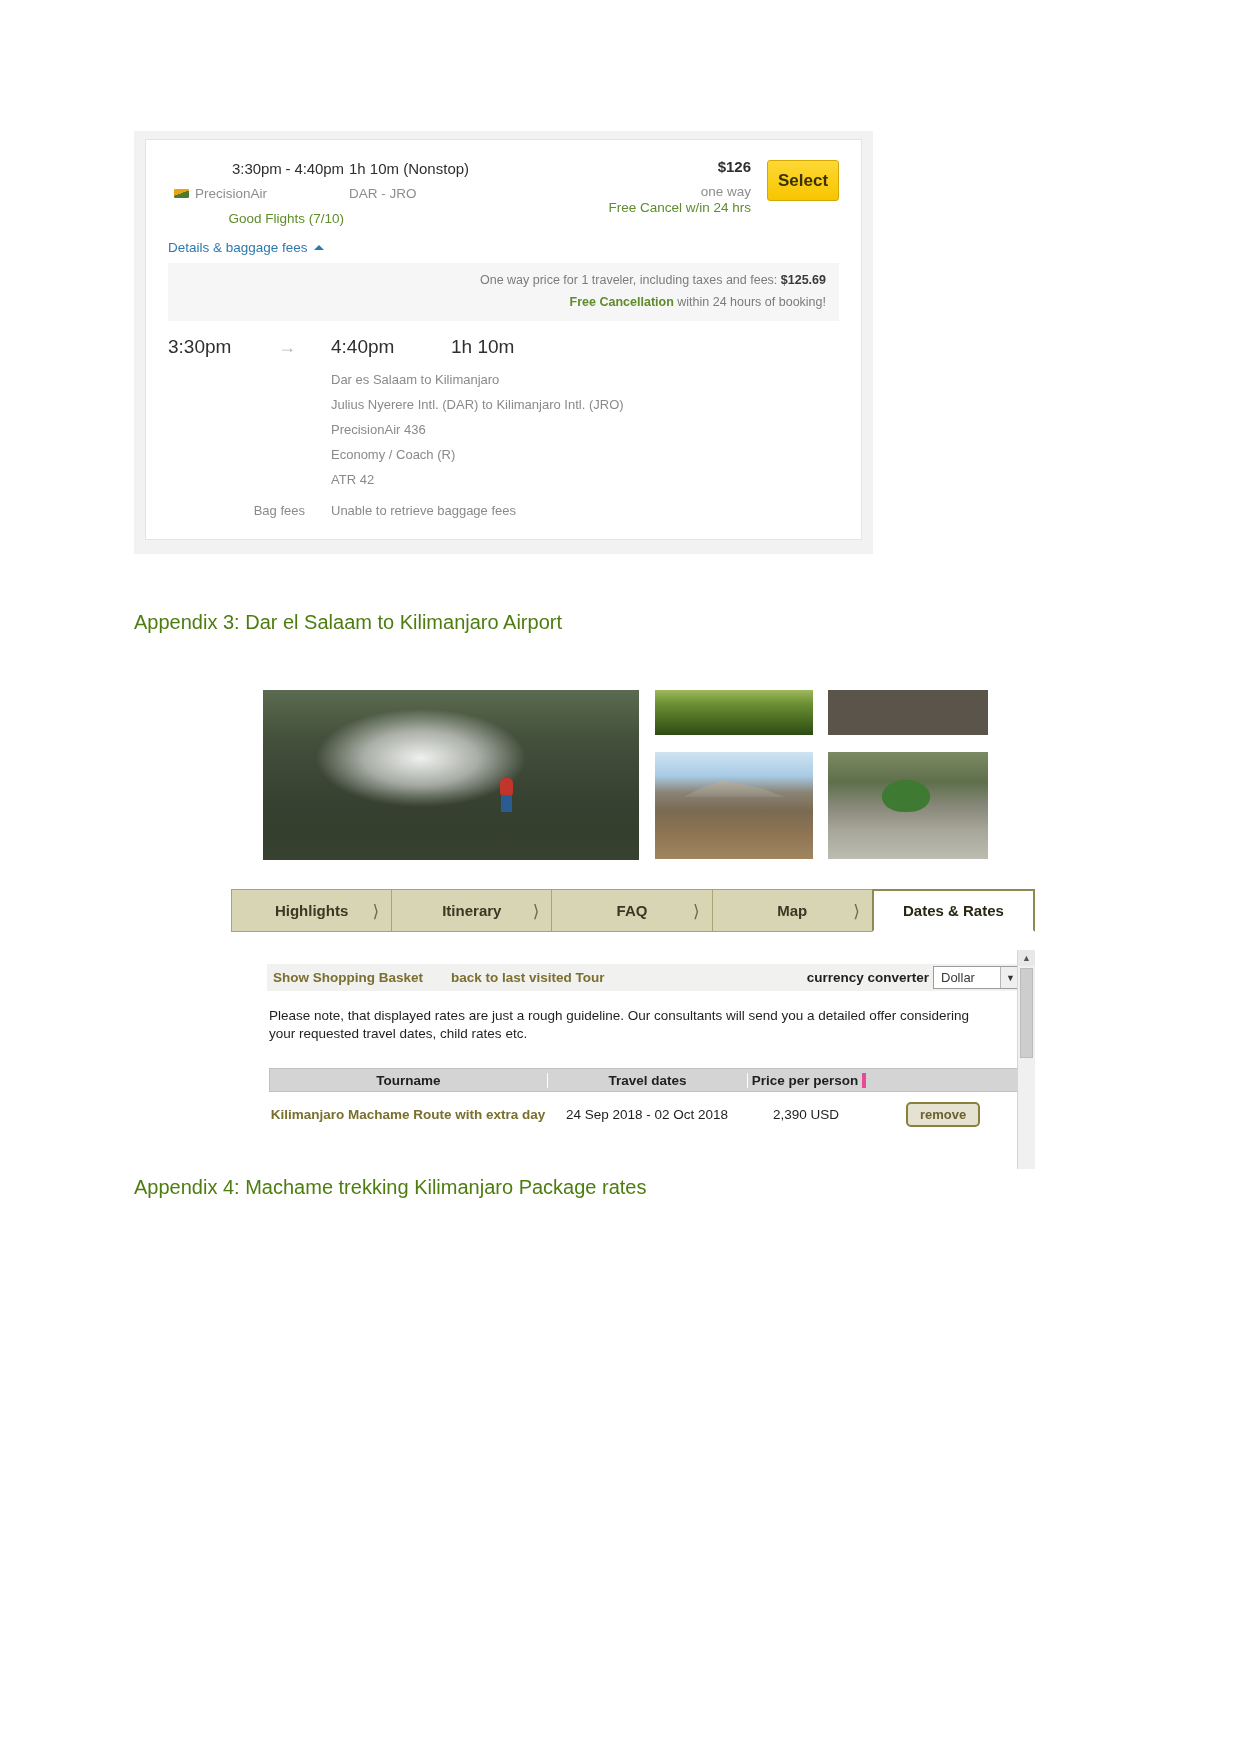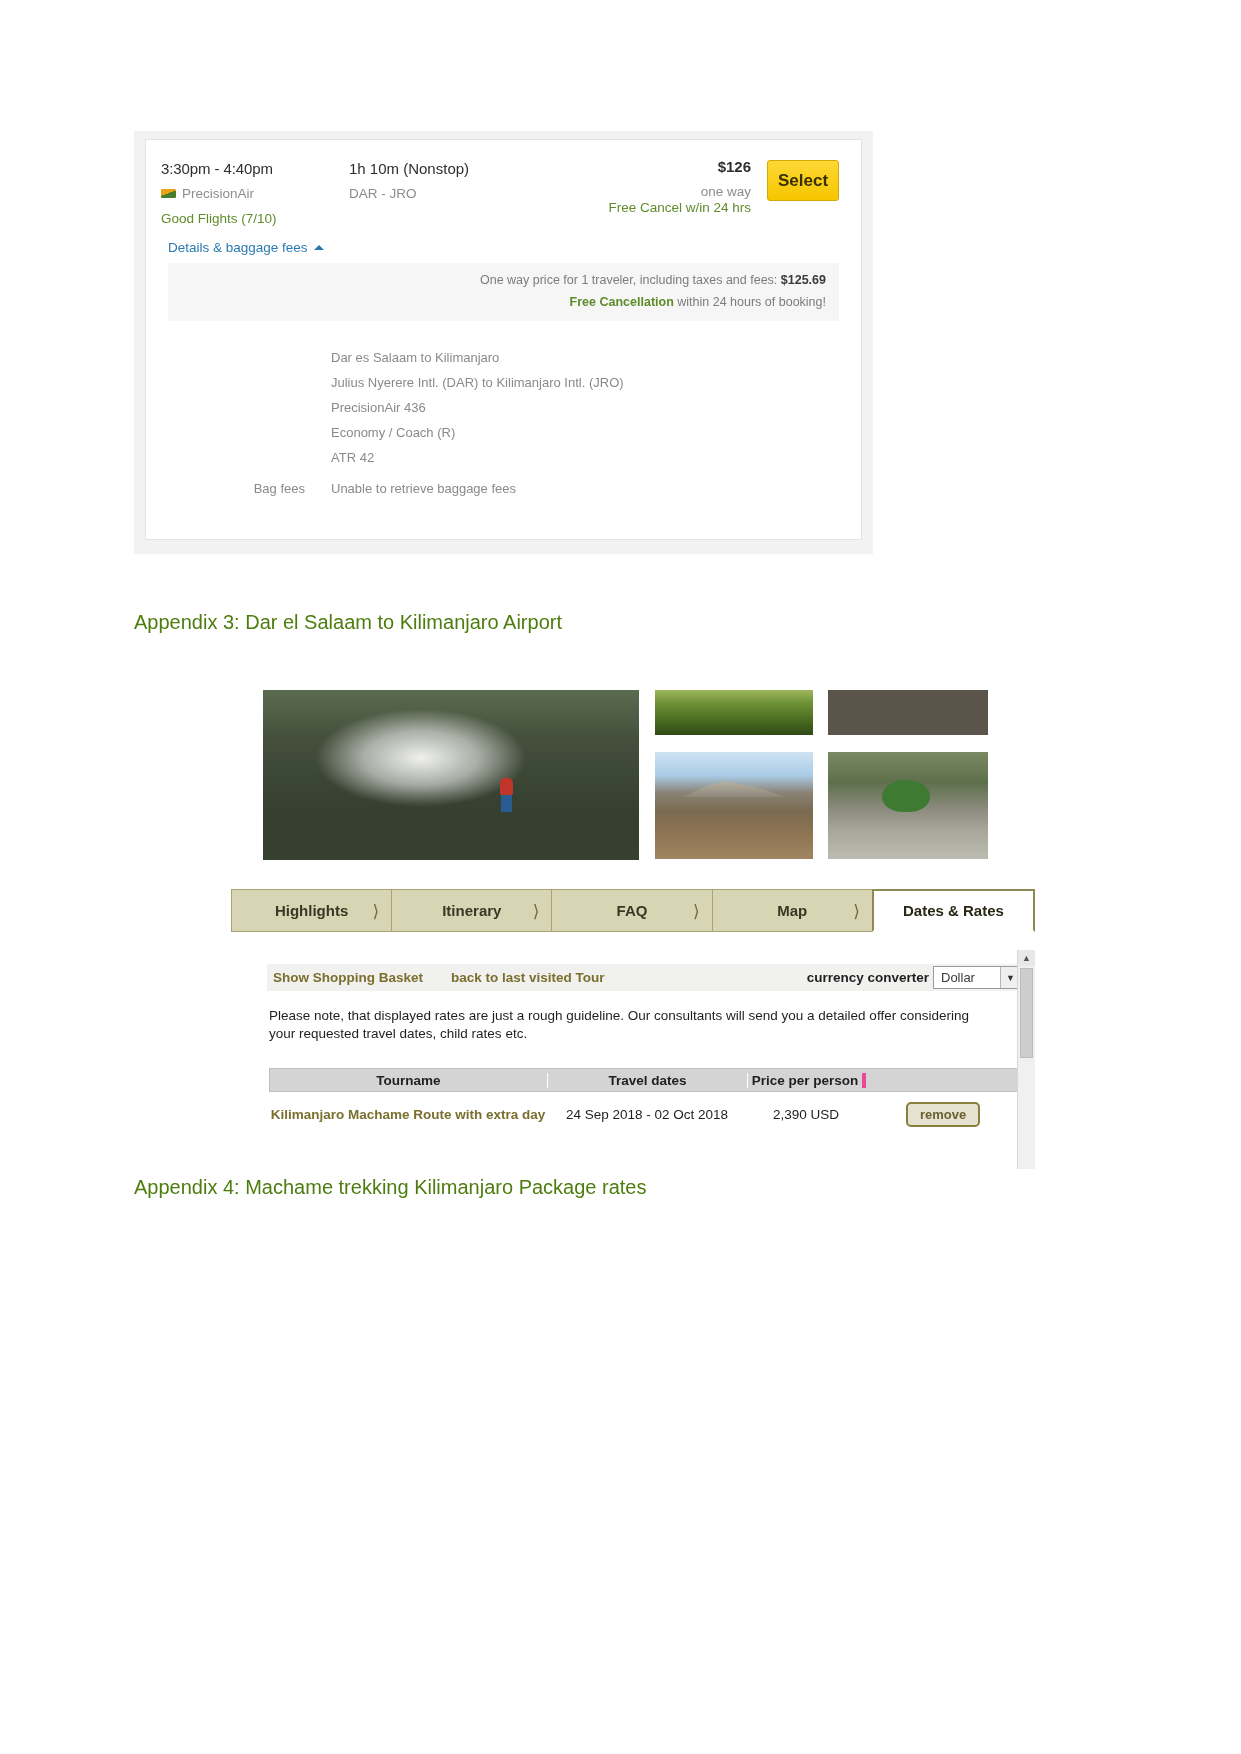--- a/index.html
+++ b/index.html
@@ -36,23 +36,24 @@
     box-sizing: border-box;
   }
   .fc-top {
     position: relative;
     padding: 18px 18px 4px 20px;
     height: 92px;
     box-sizing: border-box;
   }
   .fc-col-times {
     position: absolute;
-    left: 15px;
+    left: 28px;
     top: 20px;
     width: 170px;
+    text-align: right;
   }
   .fc-times {
     font-size: 15px;
     color: #2f2f2f;
     letter-spacing: -0.1px;
   }
   .fc-airline {
     margin-top: 9px;
     font-size: 13.5px;
     color: #8d8d8d;
@@ -542,20 +543,26 @@
       <span>Details &amp; baggage fees</span>
       <span class="caret-up"></span>
     </div>
 
     <div class="fc-pricebar">
       <div class="pb-line1"><span>One way price for 1 traveler, including taxes and fees: </span><b>$125.69</b></div>
       <div class="pb-line2"><b>Free Cancellation</b><span> within 24 hours of booking!</span></div>
     </div>
 
     <div class="fc-seg">
+      <div class="seg-row">
+        <div class="seg-dep">3:30pm</div>
+        <div class="seg-arrow">→</div>
+        <div class="seg-arr">4:40pm</div>
+        <div class="seg-len">1h 10m</div>
+      </div>
       <div class="seg-details">
         <div>Dar es Salaam to Kilimanjaro</div>
         <div>Julius Nyerere Intl. (DAR) to Kilimanjaro Intl. (JRO)</div>
         <div>PrecisionAir 436</div>
         <div>Economy / Coach (R)</div>
         <div>ATR 42</div>
       </div>
       <div class="bagrow">
         <div class="bag-label">Bag fees</div>
         <div class="bag-val">Unable to retrieve baggage fees</div>

